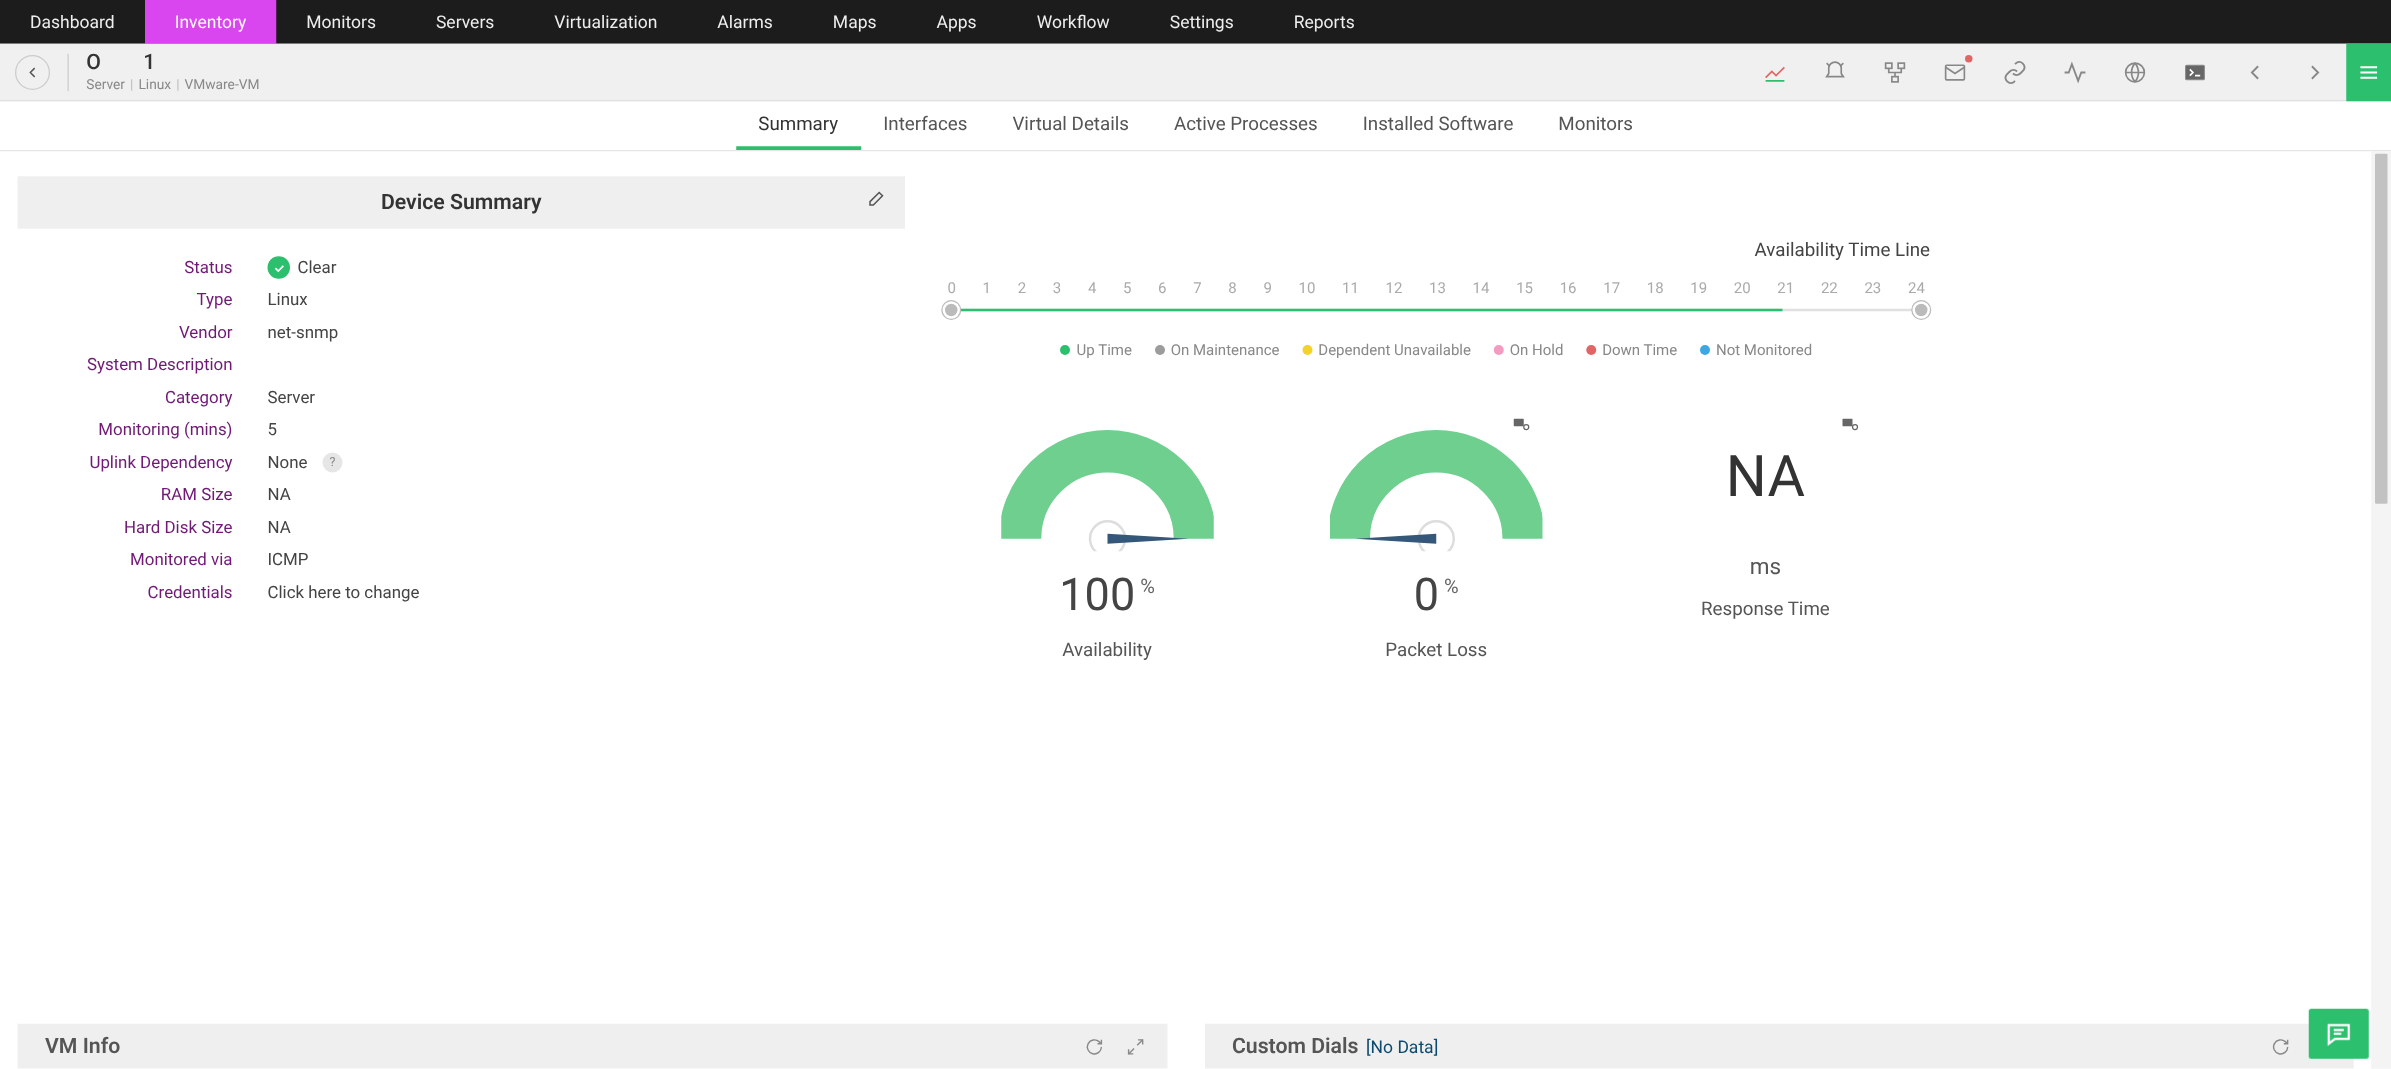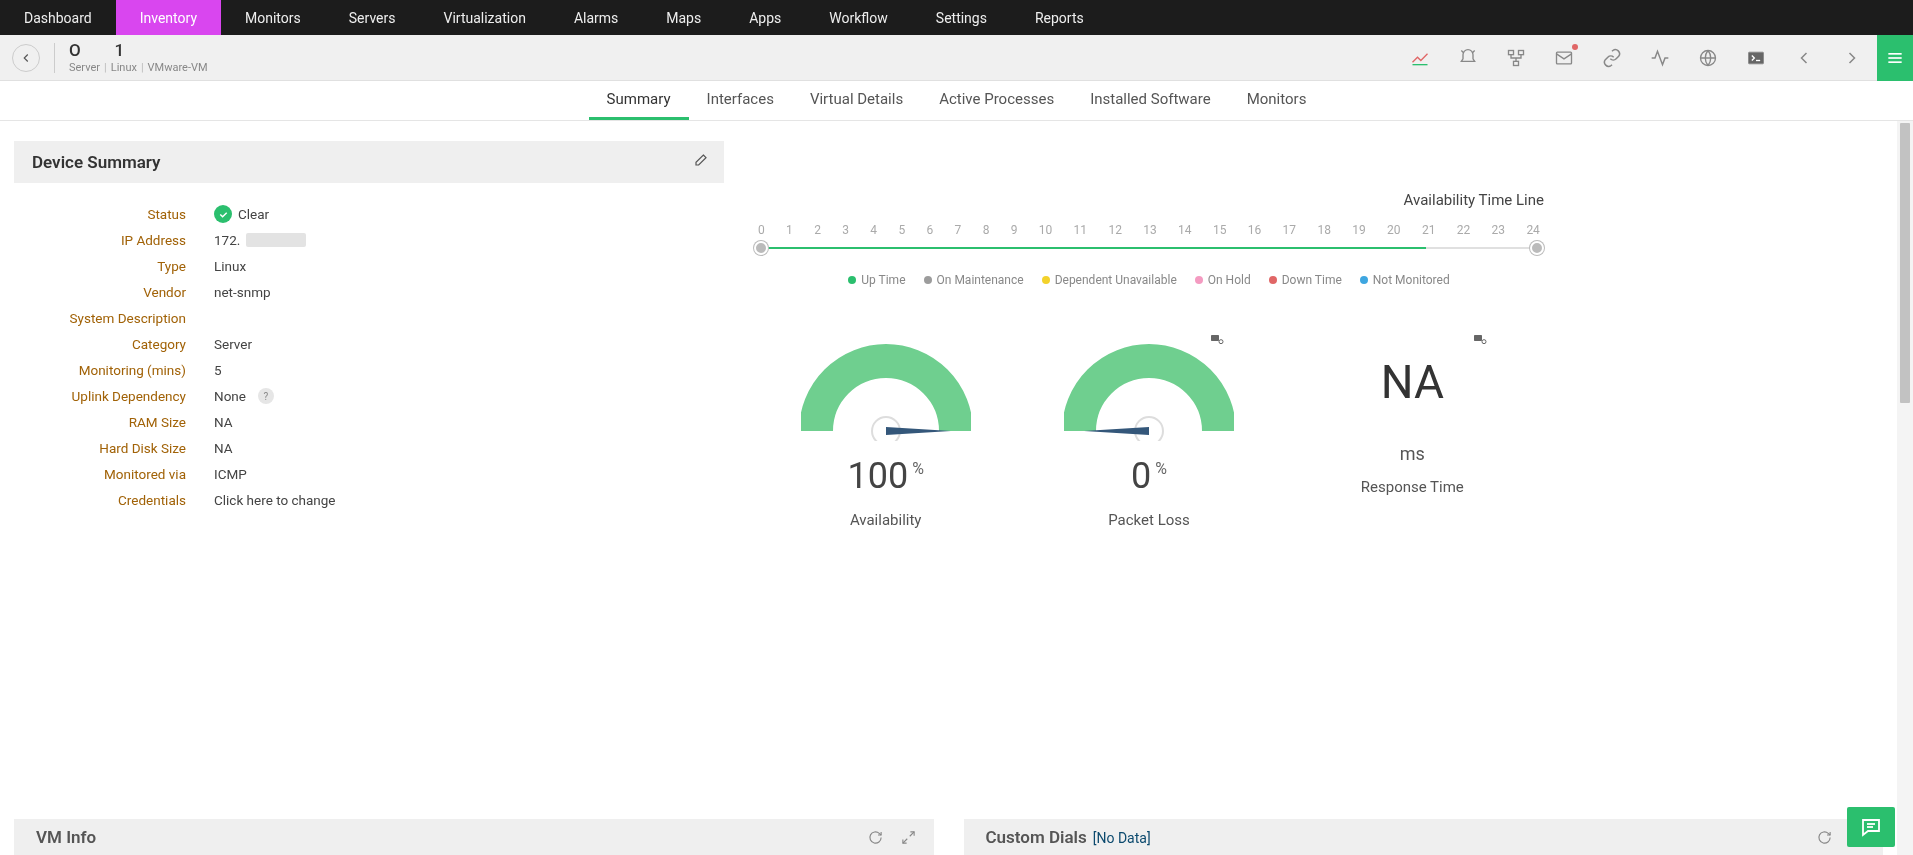--- a/index.html
+++ b/index.html
@@ -28,28 +28,28 @@
   
   .tabs { display:flex; justify-content:center; border-bottom:1px solid #e5e5e5; height:40px; }
   .tabs .tab { padding: 0 18px; display:flex; align-items:center; color:#555; cursor:pointer; font-size:15px; border-bottom:3px solid transparent; }
   .tabs .tab.active { color:#333; border-bottom-color:#2bbf6e; }
 
   
   .content { display:flex; gap:30px; align-items:flex-start; padding:20px 0 0 14px; position:relative; height: calc(855px - 35px - 46px - 40px); overflow:hidden; }
   .left-col { width:710px; }
   .right-col { width:790px; padding-top:50px; }
 
-  .panel-head { background:#efefef; height:42px; display:flex; align-items:center; padding:0 18px; position:relative; }
+  .panel-head { background:#efefef; height:42px; display:flex; align-items:center; padding:0 18px; position:relative;justify-content:center; }
   .panel-title { font-size:17px; font-weight:600; color:#333; }
   .panel-edit { position:absolute; right:16px; color:#555; cursor:pointer; }
   .panel-edit svg { width:16px; height:16px; }
 
   .summary-grid { padding:18px 0 0 0; }
   .summary-row { display:flex; align-items:center; height:26px; font-size:13.5px; }
-  .summary-row .label { width:200px; text-align:right; padding-right:28px; color:#a16207; }
+  .summary-row .label { width:200px; text-align:right; padding-right:28px; color:#701a75; }
   .summary-row .value { color:#444; display:flex; align-items:center; gap:6px; }
   .status-check { width:18px; height:18px; border-radius:999px; background:#2bbf6e; display:inline-flex; align-items:center; justify-content:center; }
   .status-check svg { width:11px; height:11px; stroke:#fff; stroke-width:3; fill:none; }
   .redacted { display:inline-block; background:#e3e3e3; height:14px; border-radius:2px; }
   .redacted.w60 { width:60px; }
   .redacted.w130 { width:130px; }
 
   .help-dot { width:16px; height:16px; border-radius:999px; background:#e6e6e6; color:#888; font-size:10px; display:inline-flex; align-items:center; justify-content:center; cursor:pointer; margin-left:6px; }
 
   
@@ -221,27 +221,20 @@
     <div class="summary-grid">
       <div class="summary-row">
           <div class="label">Status</div>
           <div class="value">
             <span class="status-check">
               <svg viewBox="0 0 24 24">
                 <polyline points="5 12 10 17 19 8"></polyline>
               </svg>
             </span>
             <span>Clear</span>
-          </div>
-        </div>
-      <div class="summary-row">
-          <div class="label">IP Address</div>
-          <div class="value">
-            <span>172.</span>
-            <span class="redacted w60"></span>
           </div>
         </div>
       <div class="summary-row">
           <div class="label">Type</div>
           <div class="value">Linux</div>
         </div>
       <div class="summary-row">
           <div class="label">Vendor</div>
           <div class="value">net-snmp</div>
         </div>

